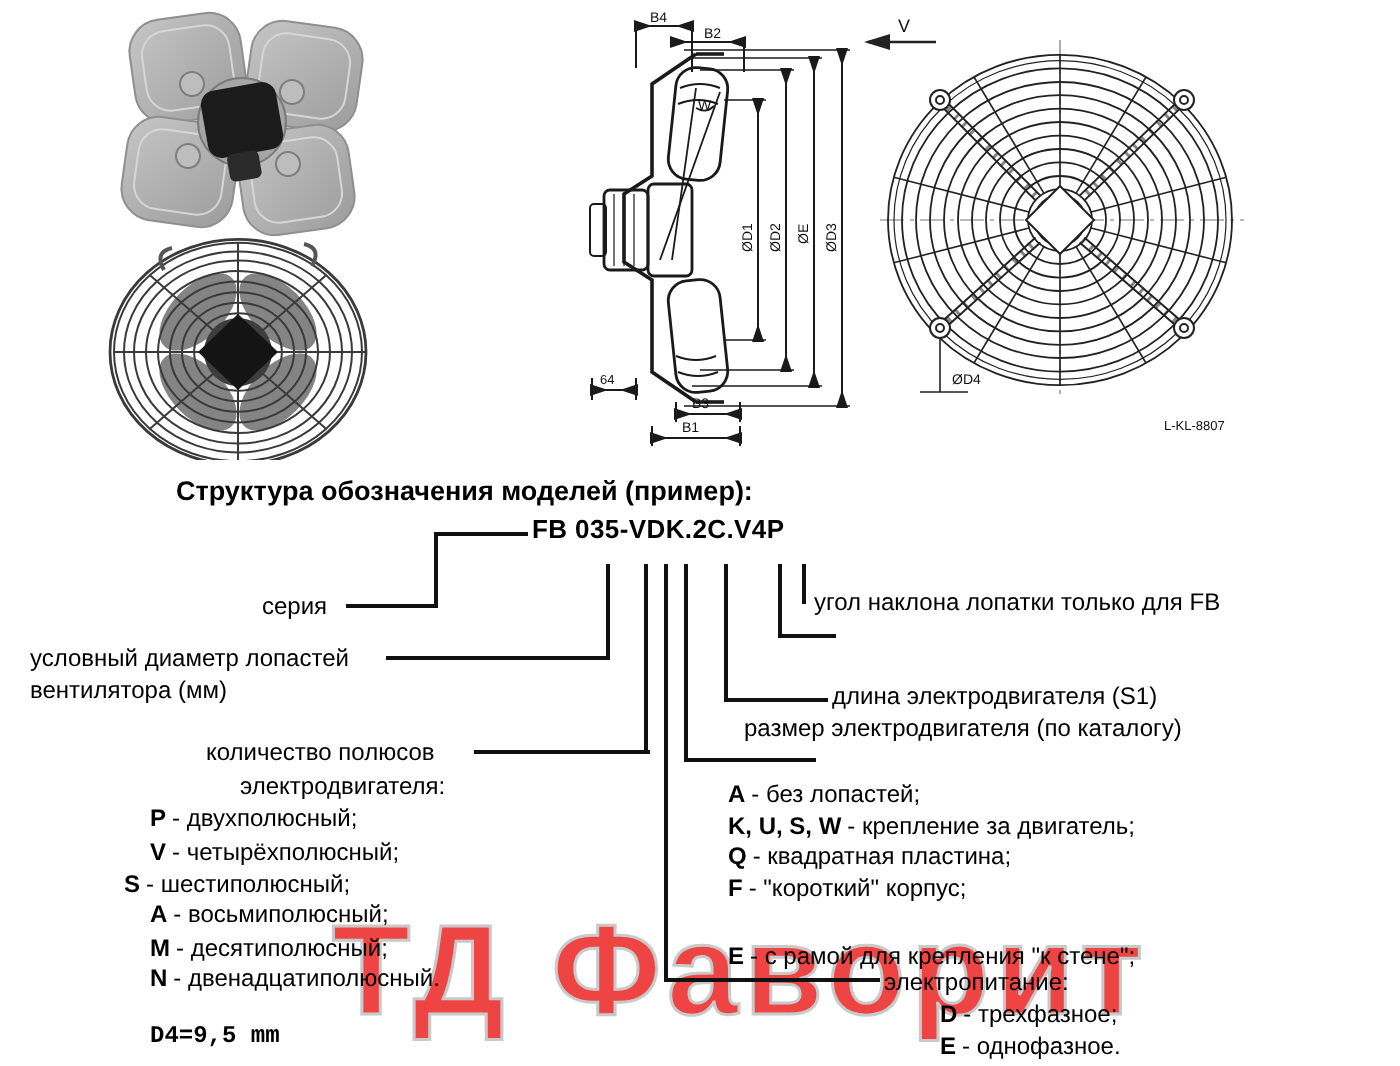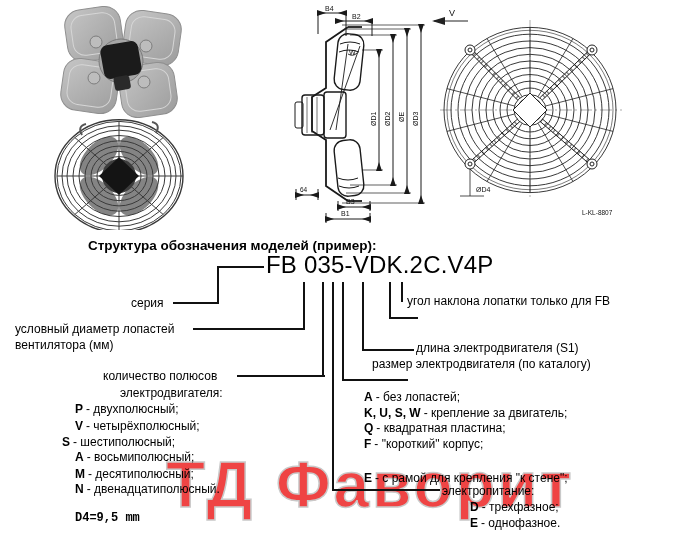--- a/index.html
+++ b/index.html
@@ -1,21 +1,21 @@
 <!DOCTYPE html>
 <html><head>
 <meta charset="utf-8">
 <style>
   html,body{margin:0;padding:0;background:#fff;}
   .page{position:relative;width:700px;height:533px;background:#fff;overflow:hidden;
         font-family:"Liberation Sans",sans-serif;color:#000;}
   .txt{position:absolute;font-size:12px;line-height:14px;white-space:nowrap;z-index:3;}
   .b{font-weight:bold;font-family:Liberation Mono, monospace;}
   .heading{font-size:13.5px;font-weight:bold;}
-  .code{font-size:24px;font-weight:normal;letter-spacing:.2px;}
+  .code{font-size:13px;font-weight:bold;letter-spacing:.2px;}
   .item .k{font-weight:bold;margin-right:3px;}
   .ln{position:absolute;background:#111;z-index:2;}
   .wm{position:absolute;left:166px;top:448px;font-size:64px;font-weight:bold;letter-spacing:3px;
       color:#ef4444;-webkit-text-stroke:1.5px #c9c9c9;z-index:1;white-space:nowrap;}
   svg{position:absolute;z-index:2;}
   svg text{font-family:"Liberation Sans",sans-serif;fill:#111;}
 </style>
 </head>
 <body>
 

